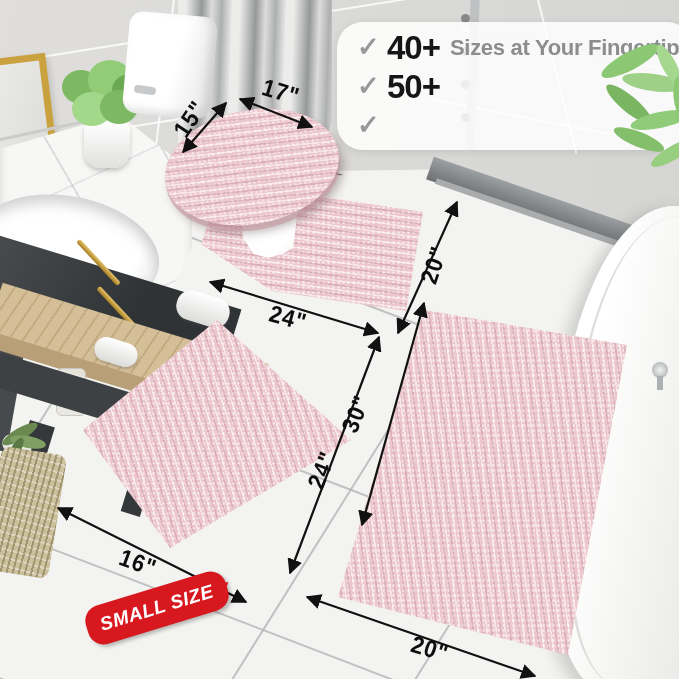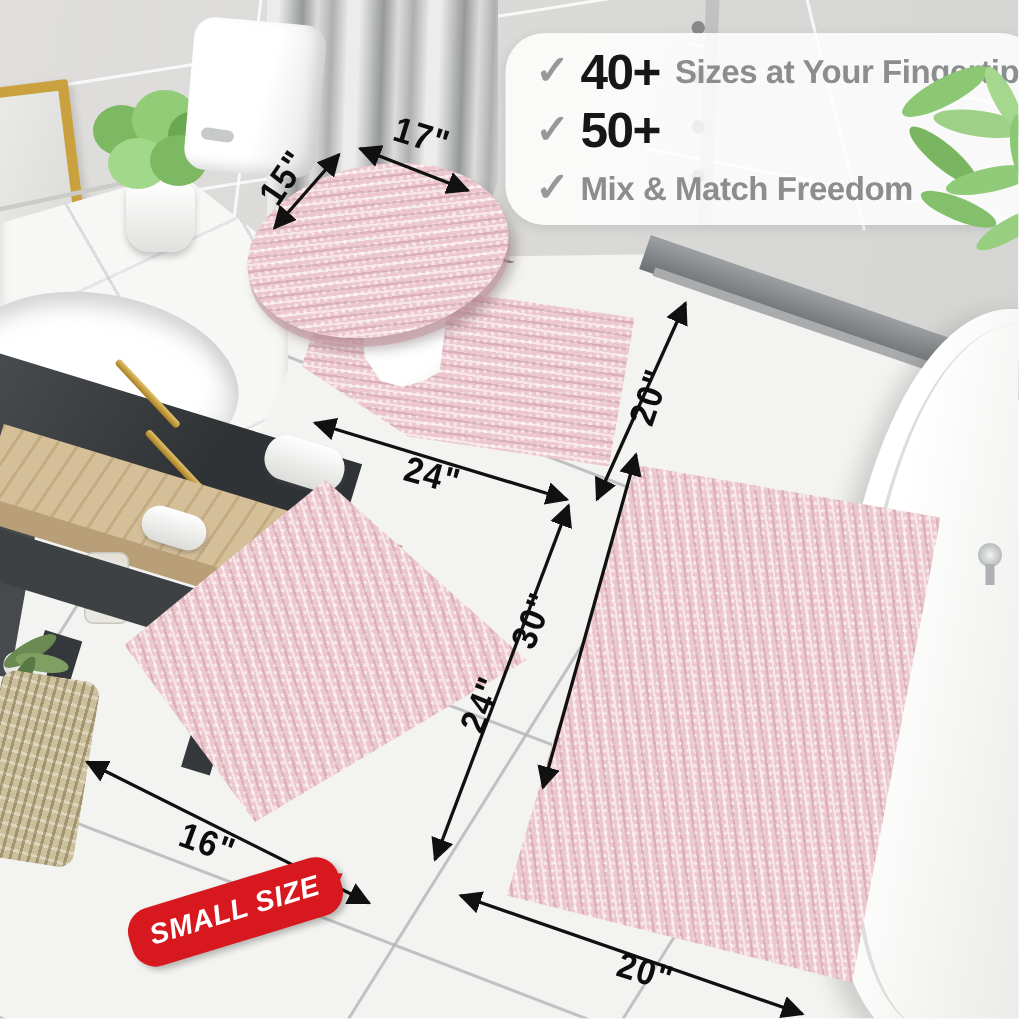--- a/index.html
+++ b/index.html
@@ -233,21 +233,20 @@
       <span class="count">40+</span>
       <span class="flabel">Sizes at Your Fingertips</span>
     </div>
     <div class="frow">
       <span class="check">✓</span>
       <span class="count">50+</span>
     </div>
     <div class="frow">
       <span class="check">✓</span>
 
-      <span class="flabel">Mix &amp; Match Freedom</span>
     </div>
   </div>
 
   <div class="leaf" style="left:598px;top:52px;width:64px;height:18px;background:#8cc773;transform:rotate(-28deg);"></div>
   <div class="leaf" style="left:622px;top:74px;width:62px;height:17px;background:#9ed187;transform:rotate(8deg);"></div>
   <div class="leaf" style="left:600px;top:96px;width:58px;height:16px;background:#7ab561;transform:rotate(40deg);"></div>
   <div class="leaf" style="left:630px;top:112px;width:60px;height:16px;background:#90cb79;transform:rotate(-12deg);"></div>
   <div class="leaf" style="left:646px;top:58px;width:46px;height:14px;background:#a5d78e;transform:rotate(62deg);"></div>
   <div class="leaf" style="left:612px;top:132px;width:54px;height:15px;background:#84bf6b;transform:rotate(22deg);"></div>
   <div class="leaf" style="left:648px;top:146px;width:50px;height:14px;background:#97ce80;transform:rotate(-30deg);"></div>

